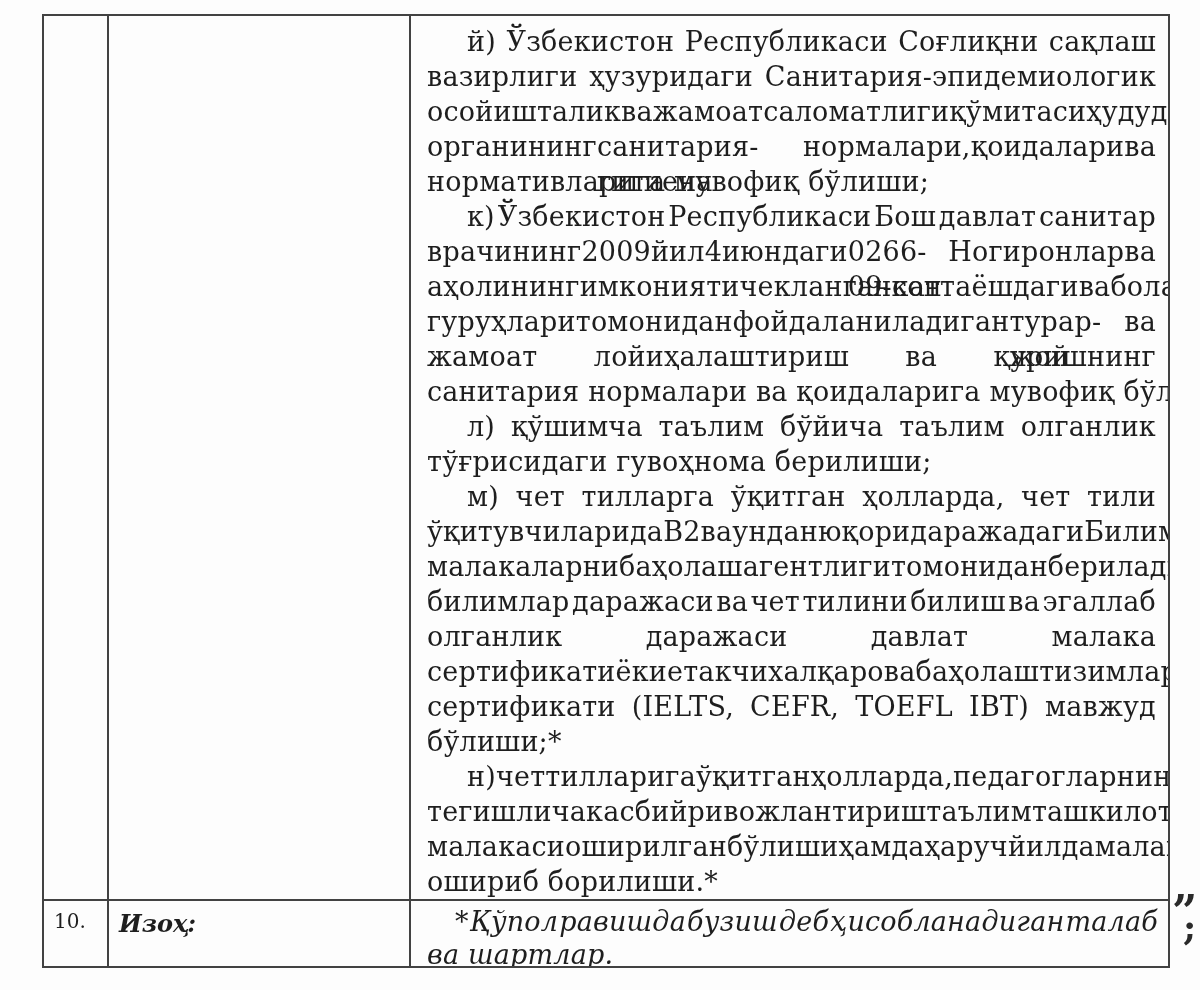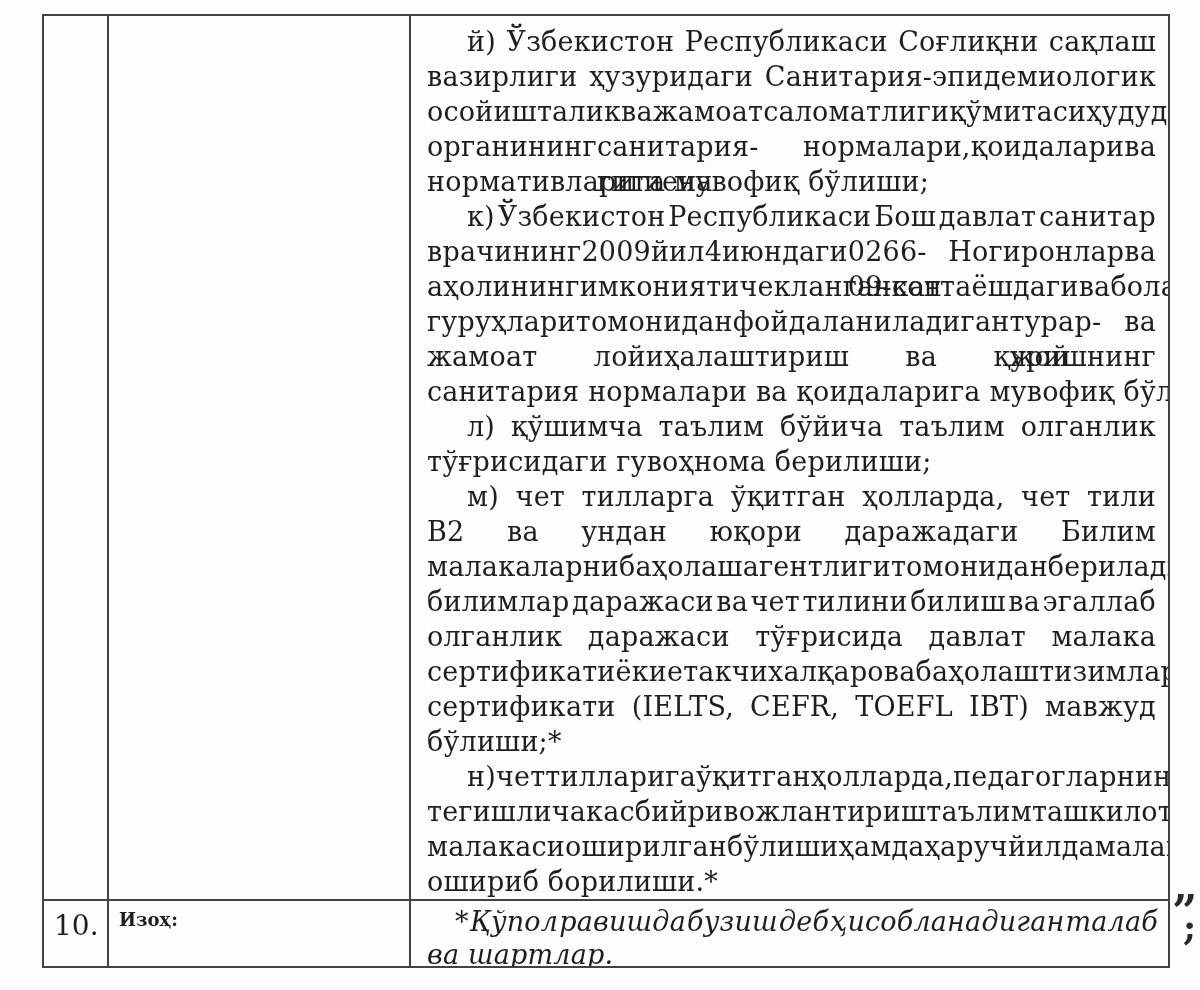--- a/index.html
+++ b/index.html
@@ -35,22 +35,22 @@
     white-space: nowrap;
     letter-spacing: 0.2px;
   }
   .tline.just {
     display: flex;
     justify-content: space-between;
     white-space: normal;
   }
   .tline.first { padding-left: 40px; }
 
-  .num-cell { padding: 8px 0 0 10px; font-size: 28px; }
-  .label-cell { padding: 8px 0 0 10px; font-size: 18px; }
+  .num-cell { padding: 8px 0 0 10px; font-size: 20px; }
+  .label-cell { padding: 8px 0 0 10px; font-size: 24px; font-style: italic; }
   .label-cell .bold { font-weight: bold; }
 
   .note-text {
     padding: 4px 10px 0 16px;
     font-size: 27px;
     font-style: italic;
   }
   .note-text .tline { line-height: 33px; height: 33px; }
   .note-text .tline.first { padding-left: 28px; }
 
@@ -167,20 +167,21 @@
           <div class="tline first just">
             <span>м)</span>
             <span>чет</span>
             <span>тилларга</span>
             <span>ўқитган</span>
             <span>ҳолларда,</span>
             <span>чет</span>
             <span>тили</span>
           </div>
           <div class="tline just">
+            <span>ўқитувчиларида</span>
             <span>B2</span>
             <span>ва</span>
             <span>ундан</span>
             <span>юқори</span>
             <span>даражадаги</span>
             <span>Билим</span>
           </div>
           <div class="tline just">
             <span>малакаларни</span>
             <span>баҳолаш</span>
@@ -194,21 +195,20 @@
             <span>ва</span>
             <span>чет</span>
             <span>тилини</span>
             <span>билиш</span>
             <span>ва</span>
             <span>эгаллаб</span>
           </div>
           <div class="tline just">
             <span>олганлик</span>
             <span>даражаси</span>
-            <span>тўғрисида</span>
             <span>давлат</span>
             <span>малака</span>
           </div>
           <div class="tline just">
             <span>сертификати</span>
             <span>ёки</span>
             <span>етакчи</span>
             <span>халқаро</span>
             <span>ва</span>
             <span>баҳолаш</span>

